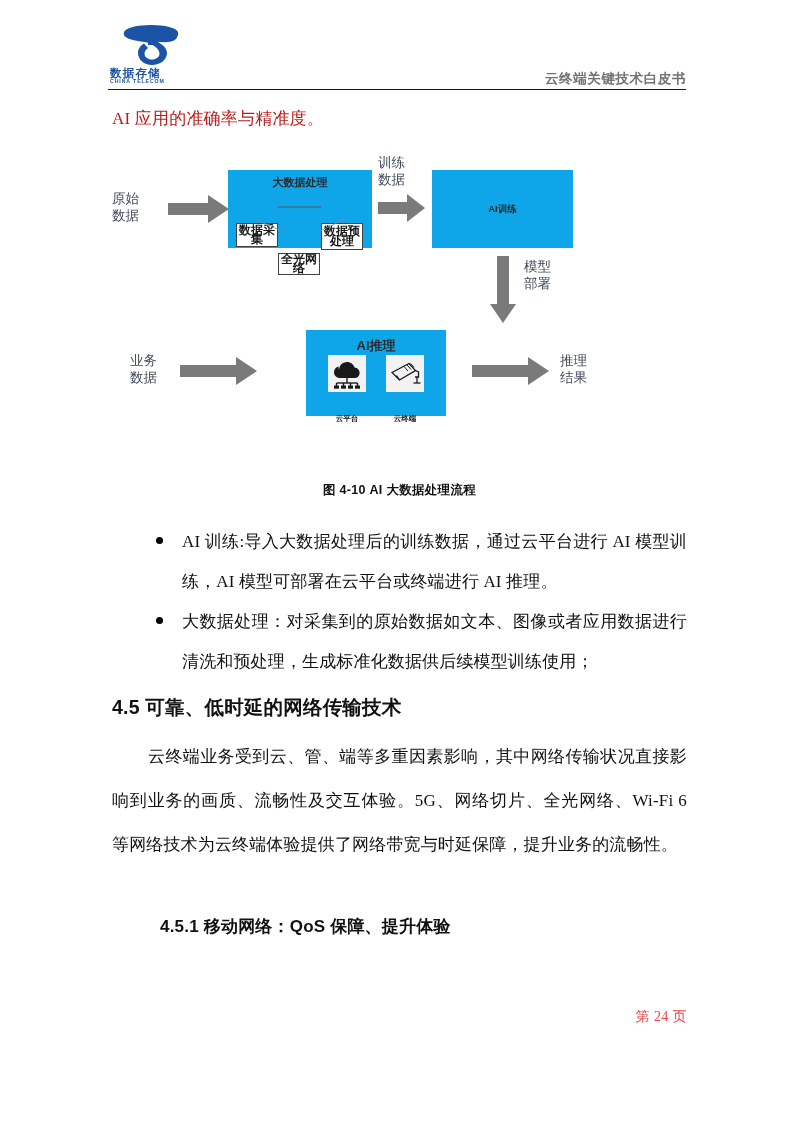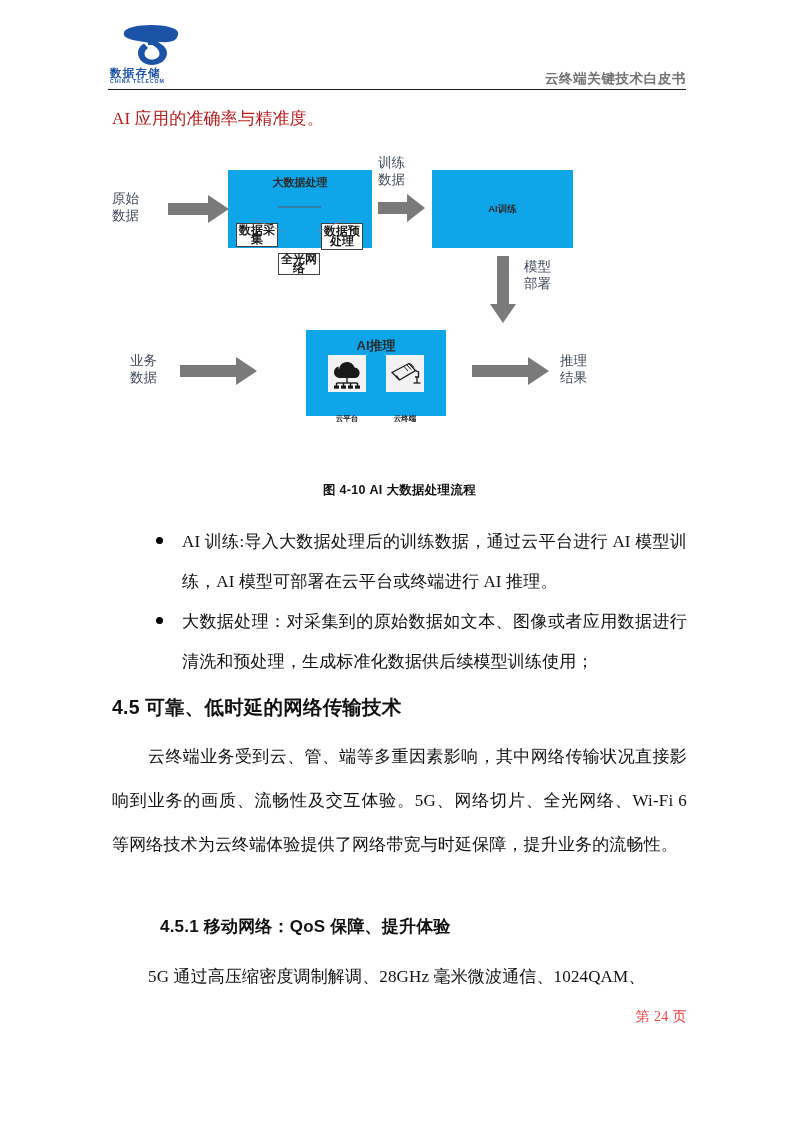--- a/index.html
+++ b/index.html
@@ -381,17 +381,16 @@
       <span>大数据处理：对采集到的原始数据如文本、图像或者应用数据进行清洗和预处理，生成标准化数据供后续模型训练使用；</span>
     </div>
   </div>
 
   <div class="h2" style="top:694px;">4.5  可靠、低时延的网络传输技术</div>
 
   <div class="para" style="top:735px;">云终端业务受到云、管、端等多重因素影响，其中网络传输状况直接影响到业务的画质、流畅性及交互体验。5G、网络切片、全光网络、Wi-Fi 6 等网络技术为云终端体验提供了网络带宽与时延保障，提升业务的流畅性。</div>
 
   <div class="h3" style="top:915px;">4.5.1  移动网络：QoS 保障、提升体验</div>
 
-  <div class="para" style="top:955px;">5G 通过高压缩密度调制解调、28GHz 毫米微波通信、1024QAM、</div>
 
   <div class="footer">第 24 页</div>
 
 </div>
 
 </body></html>

